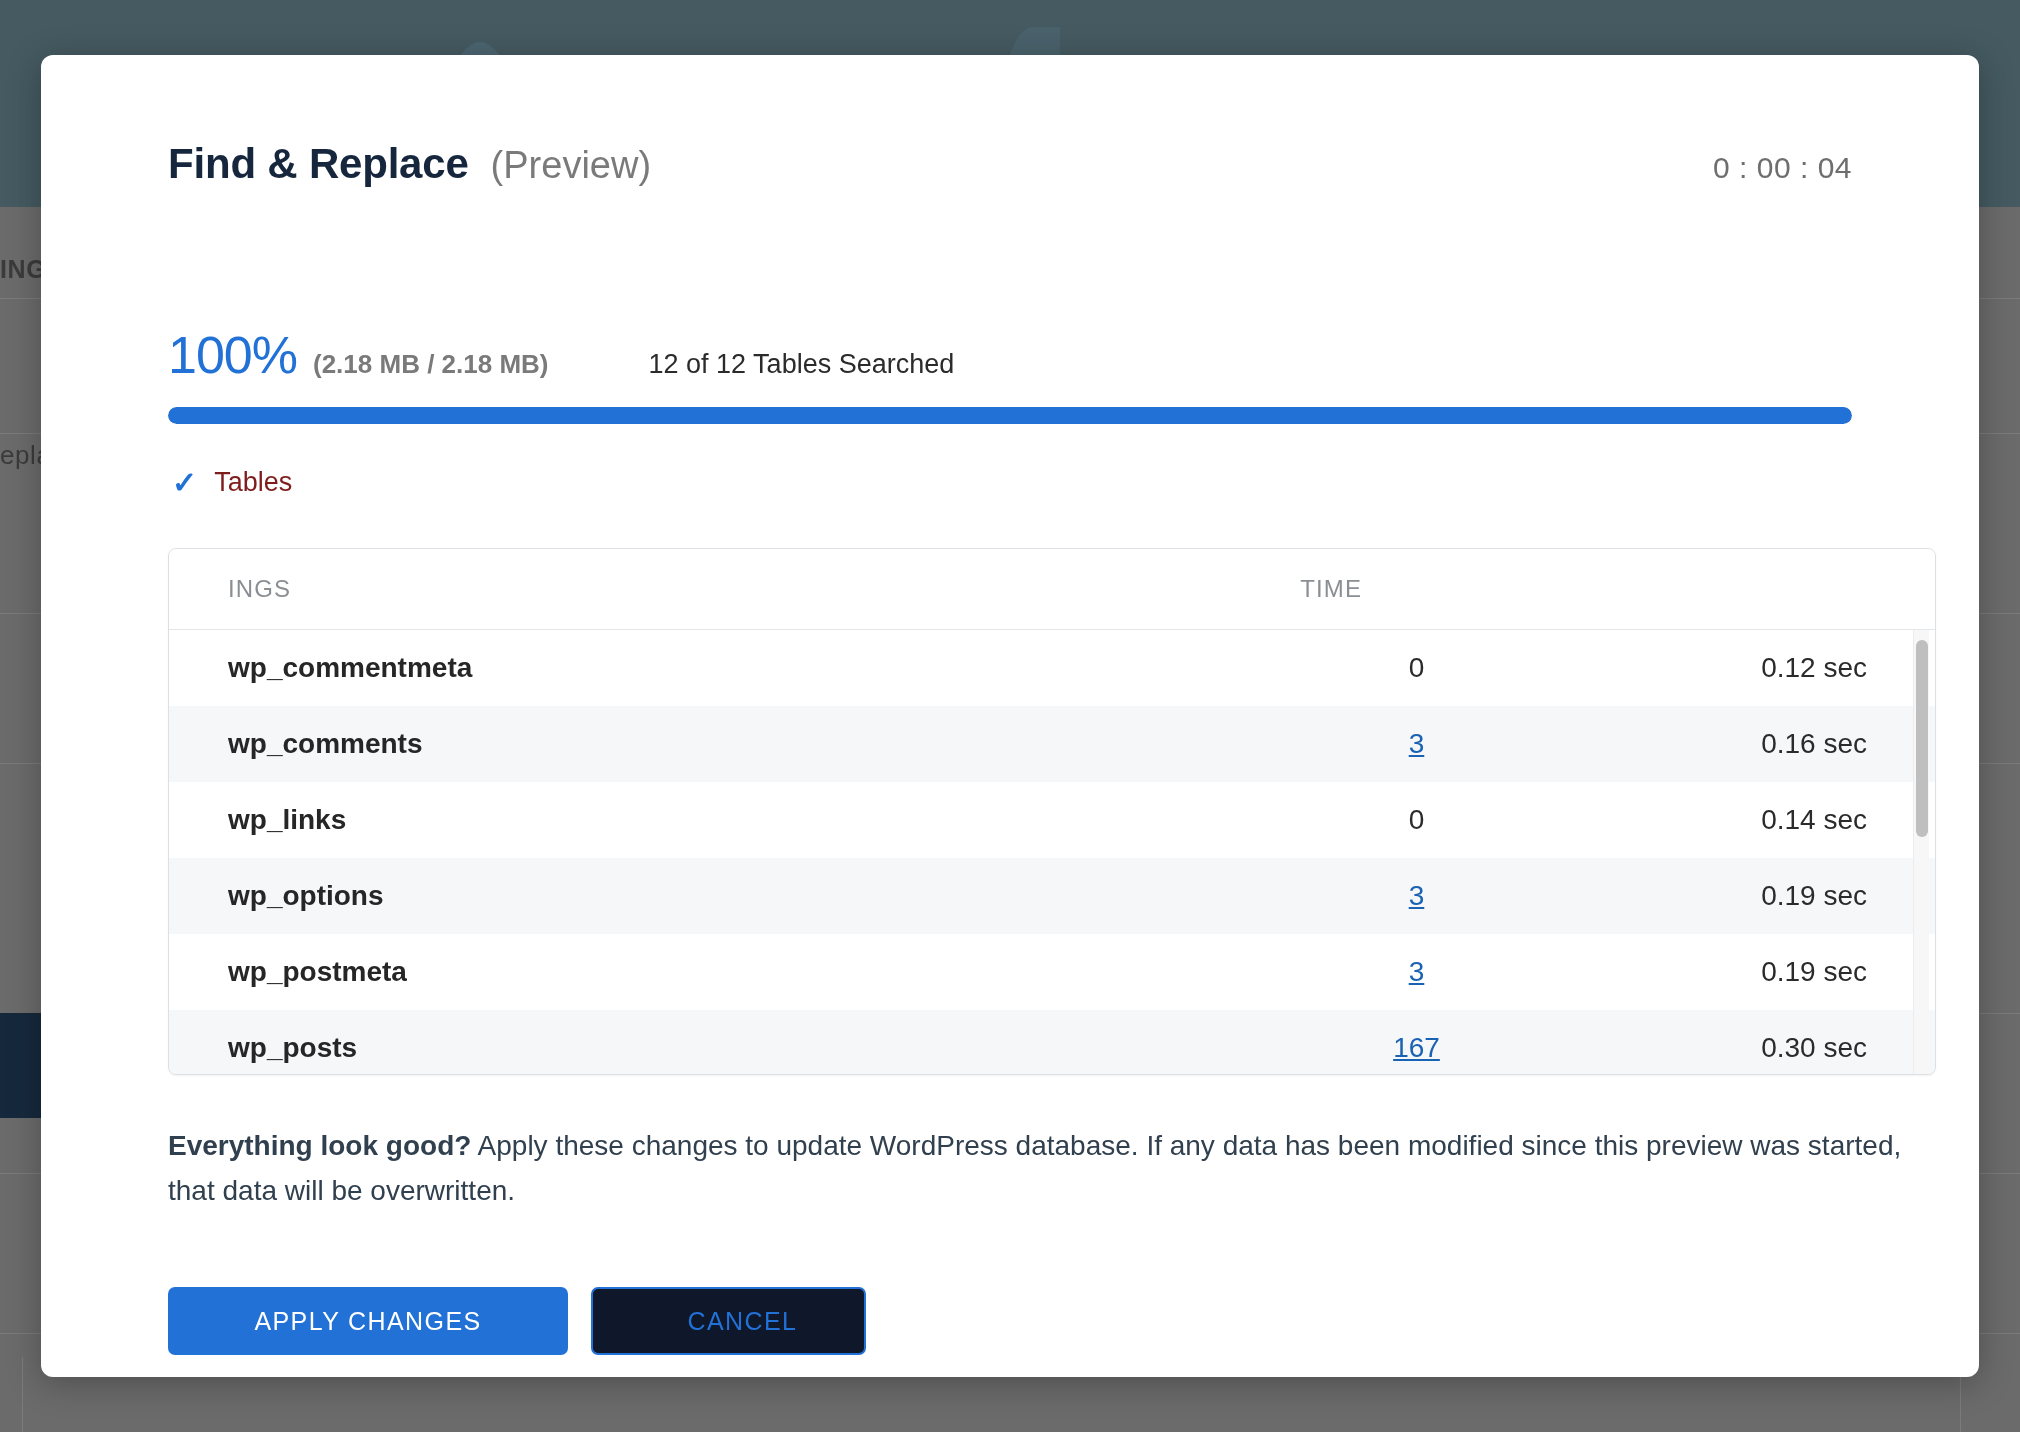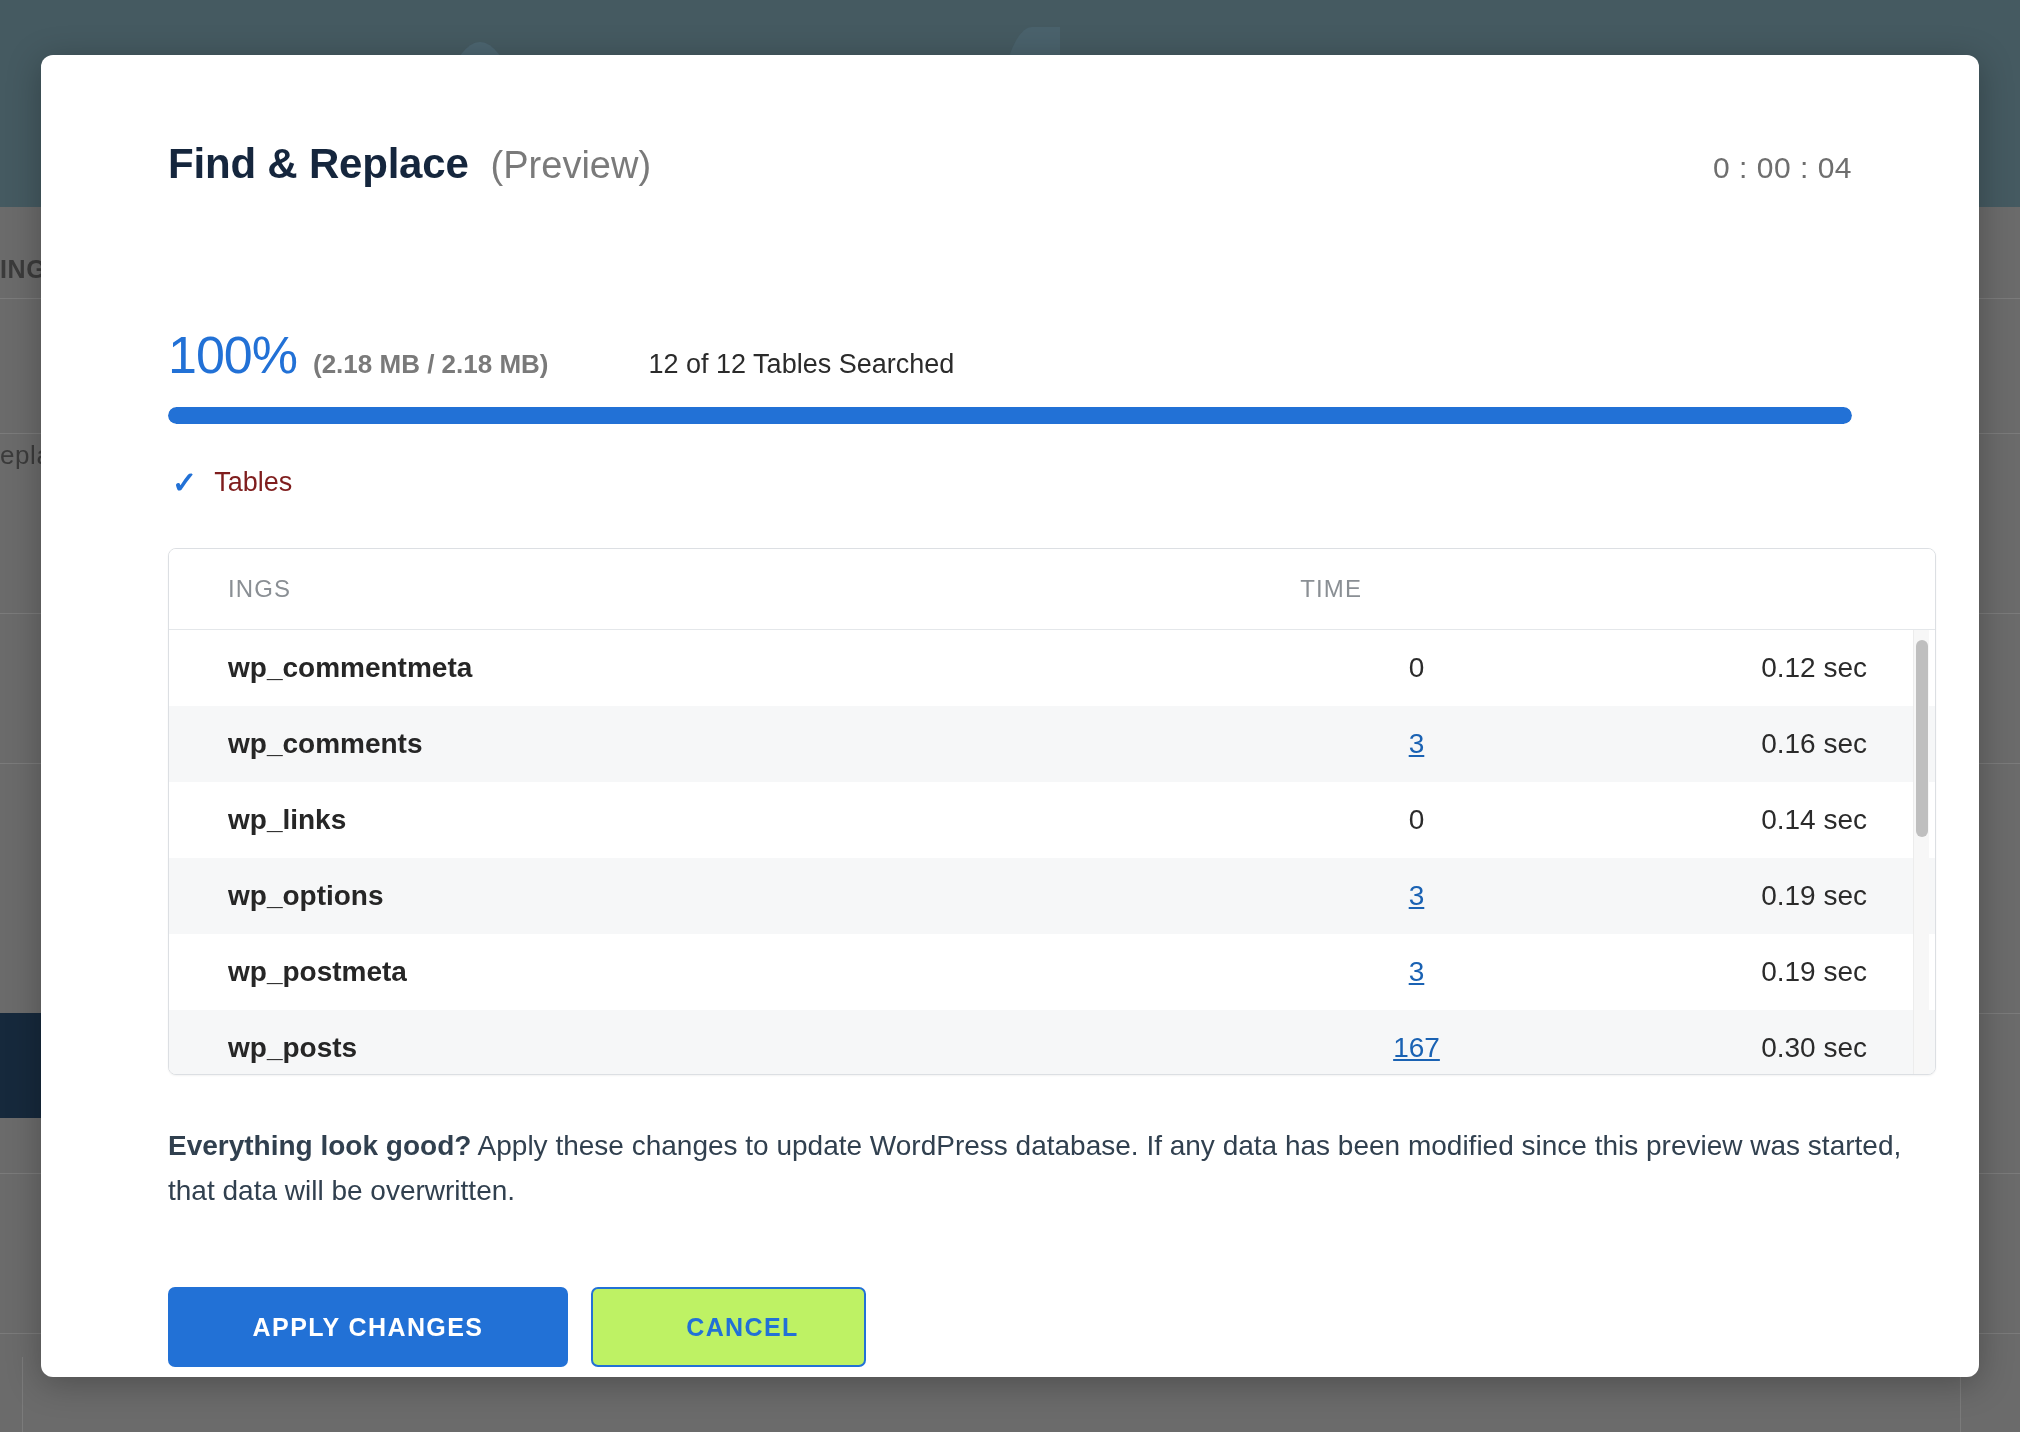--- a/index.html
+++ b/index.html
@@ -271,39 +271,39 @@
   .footer-note b { font-weight: 700; }
 
   
   .actions {
     position: absolute;
     top: 1232px; left: 127px;
     display: flex;
     gap: 23px;
   }
   .btn {
-    height: 80px;
+    height: 68px;
     border-radius: 7px;
     display: flex;
     align-items: center;
     justify-content: center;
     font-size: 25px;
-    font-weight: 700;
+    font-weight: 400;
     letter-spacing: 1.4px;
     cursor: pointer;
     border: 2px solid transparent;
   }
   .btn-primary {
     width: 400px;
     background: #2271d6;
     color: #ffffff;
   }
   .btn-secondary {
     width: 275px;
-    background: #bef264;
+    background: #0f172a;
     color: #2271d6;
     border: 2px solid #2271d6;
     padding-left: 28px;
   }
 </style>
 </head>
 <body>
 
 <div id="backdrop">
   <div id="bg-header">

